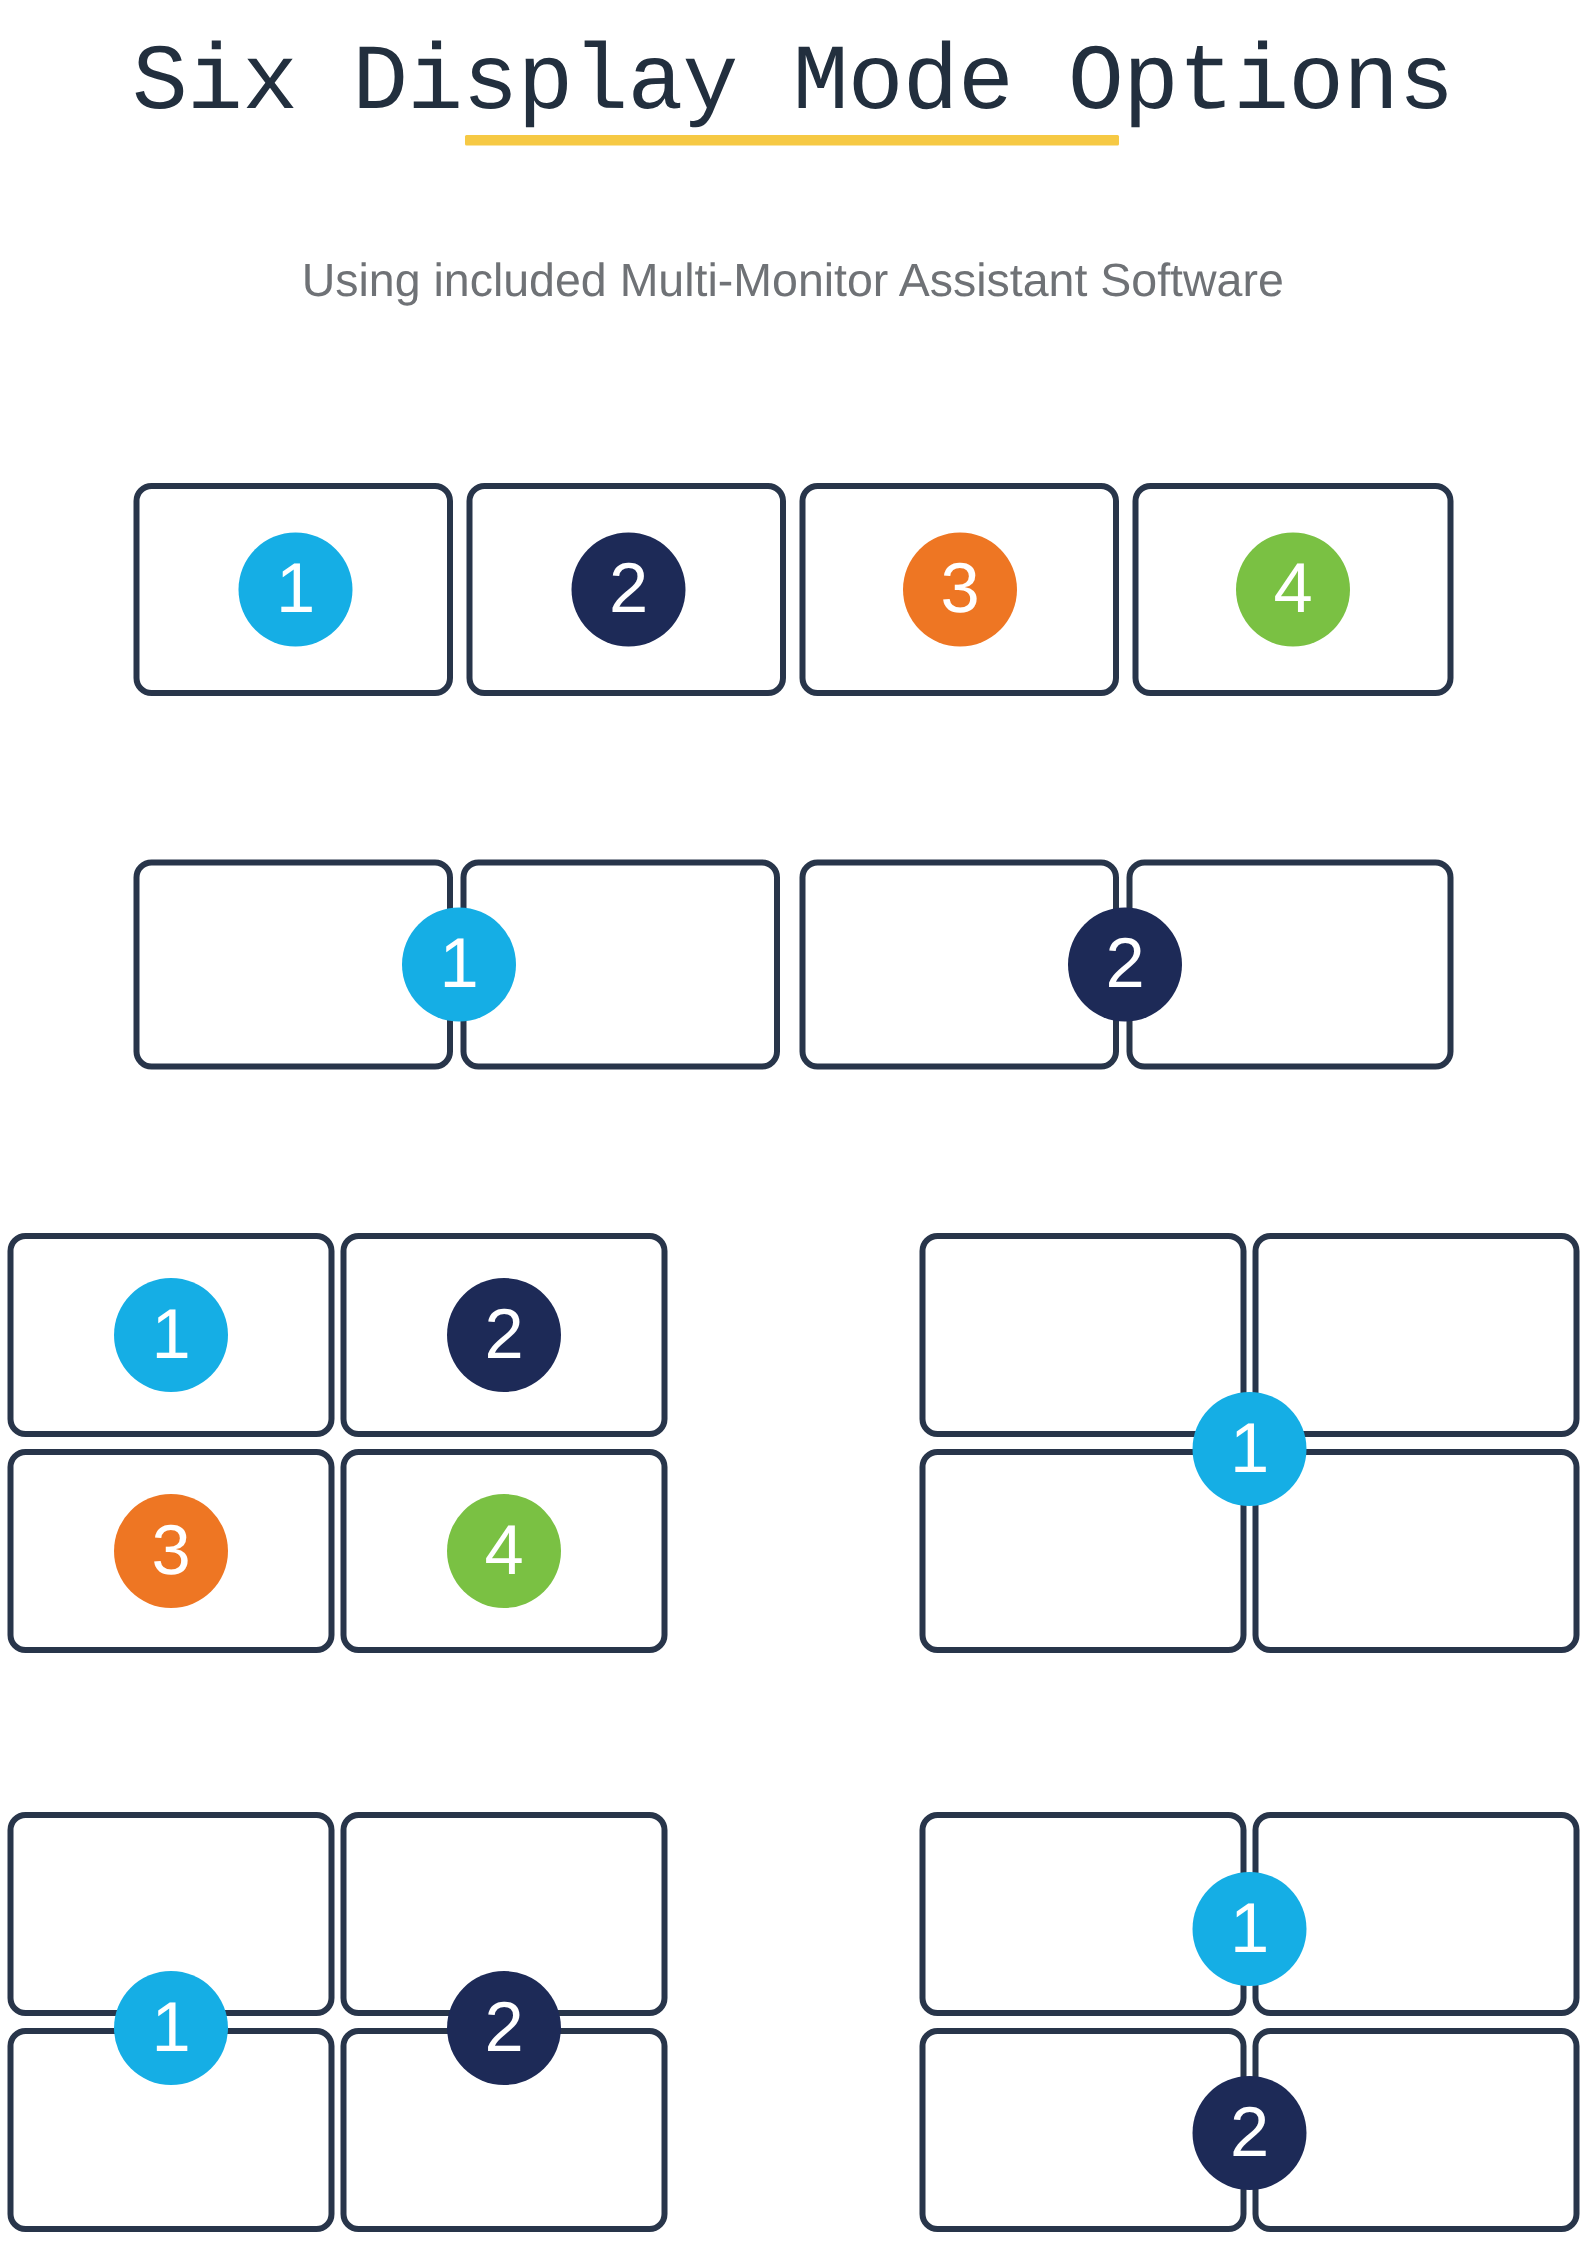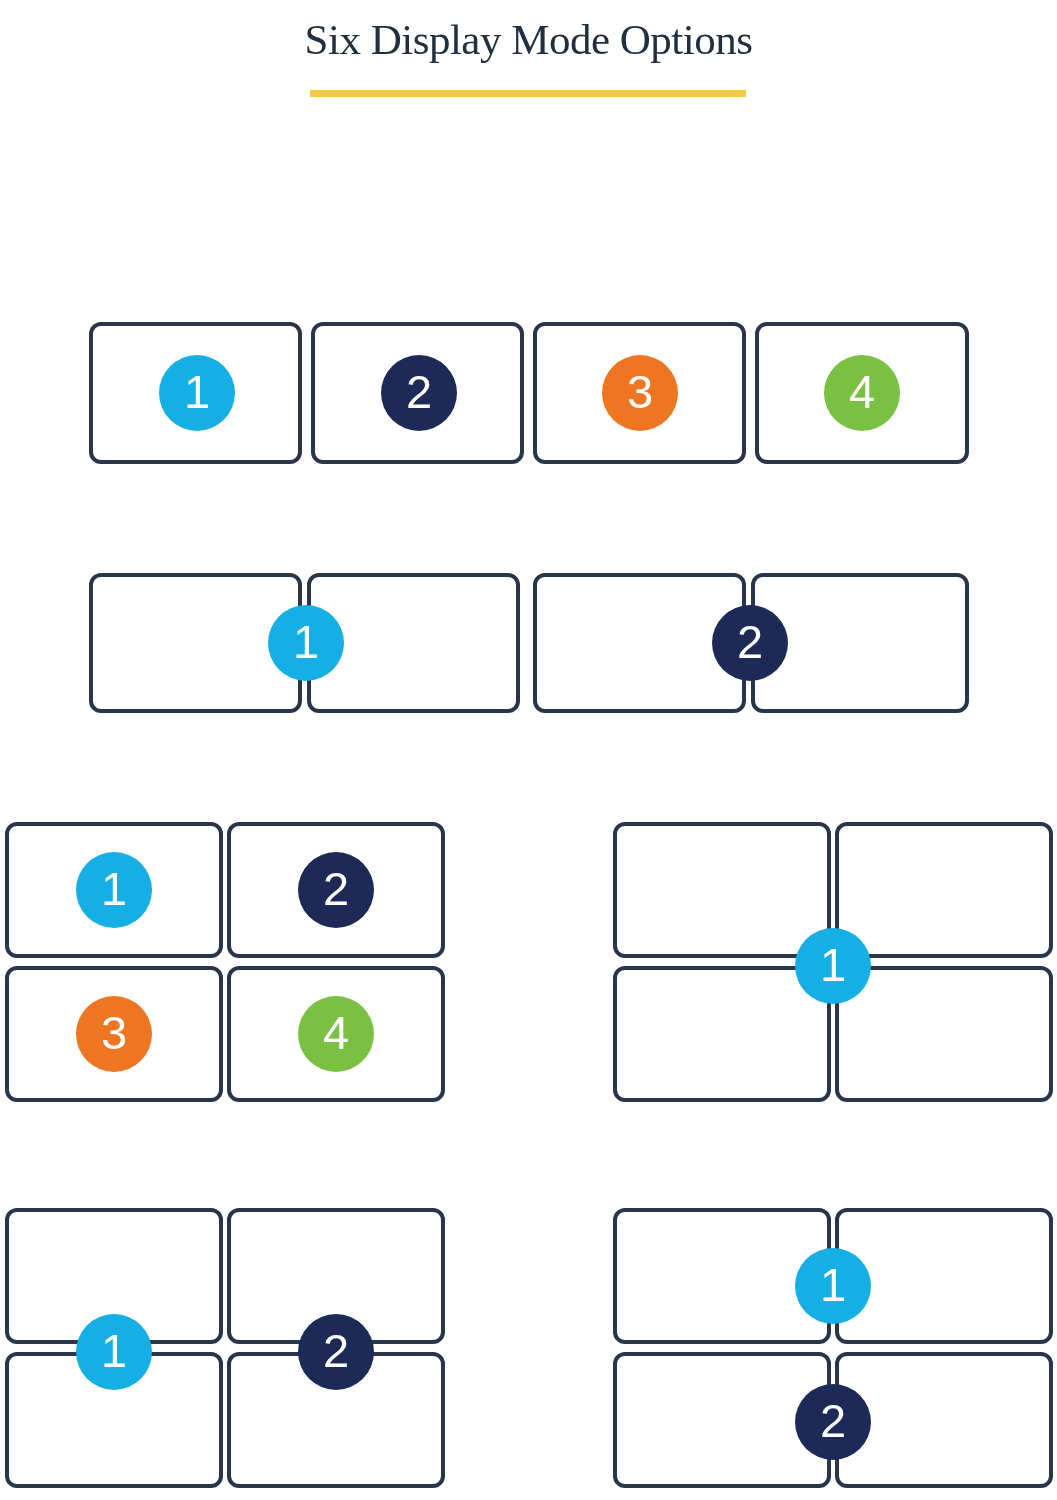--- a/index.html
+++ b/index.html
@@ -18,24 +18,24 @@
 
   
   .header {
     position: absolute;
     left: 0;
     top: 0;
     width: 1057px;
     text-align: center;
   }
   .page-title {
-    margin: 0;
+    margin: 16px;
     padding-top: 2px;
-    font-family: Liberation Serif, serif;
-    font-size: 43px;
+    font-family: Liberation Mono, monospace;
+    font-size: 62px;
     font-weight: 300;
     letter-spacing: -0.5px;
     line-height: 76px;
     color: #222f3e;
     white-space: nowrap;
   }
   .title-rule {
     position: absolute;
     left: 310px;
     top: 90px;
@@ -91,20 +91,21 @@
   .badge.c-navy   { background: #1d2a57; }
   .badge.c-orange { background: #ee7623; }
   .badge.c-green  { background: #7ac143; }
 </style>
 </head>
 <body>
 
 <div class="header">
   <h1 class="page-title">Six Display Mode Options</h1>
   <div class="title-rule"></div>
+  <div class="page-subtitle">Using included Multi-Monitor Assistant Software</div>
 </div>
 
 <div class="mode-group" style="left:89px; top:322px; width:880px; height:142px;">
   <div class="monitor" style="left:0px;   top:0px; width:213px; height:142px;"></div>
   <div class="monitor" style="left:222px; top:0px; width:213px; height:142px;"></div>
   <div class="monitor" style="left:444px; top:0px; width:213px; height:142px;"></div>
   <div class="monitor" style="left:666px; top:0px; width:214px; height:142px;"></div>
 
   <div class="badge c-blue" style="left:108px; top:71px;">1</div>
   <div class="badge c-navy" style="left:330px; top:71px;">2</div>

